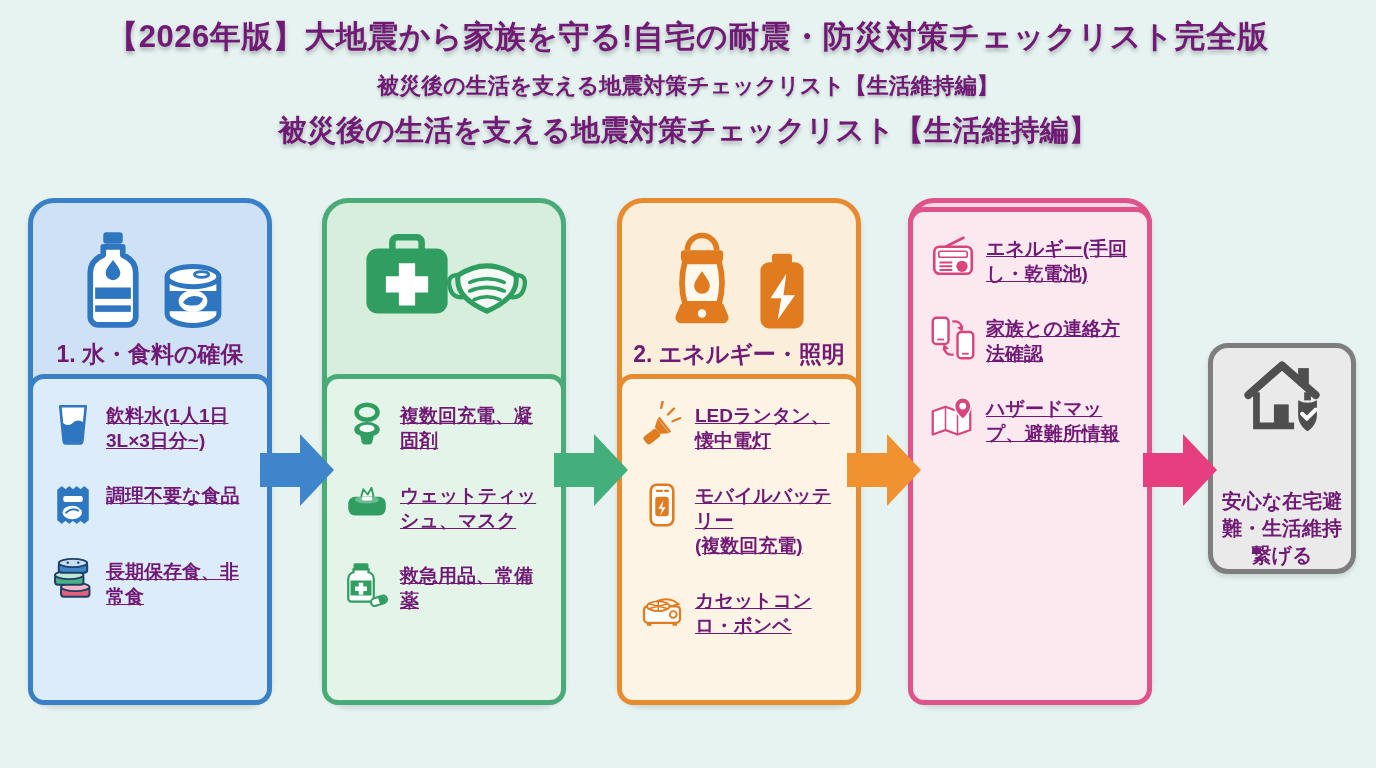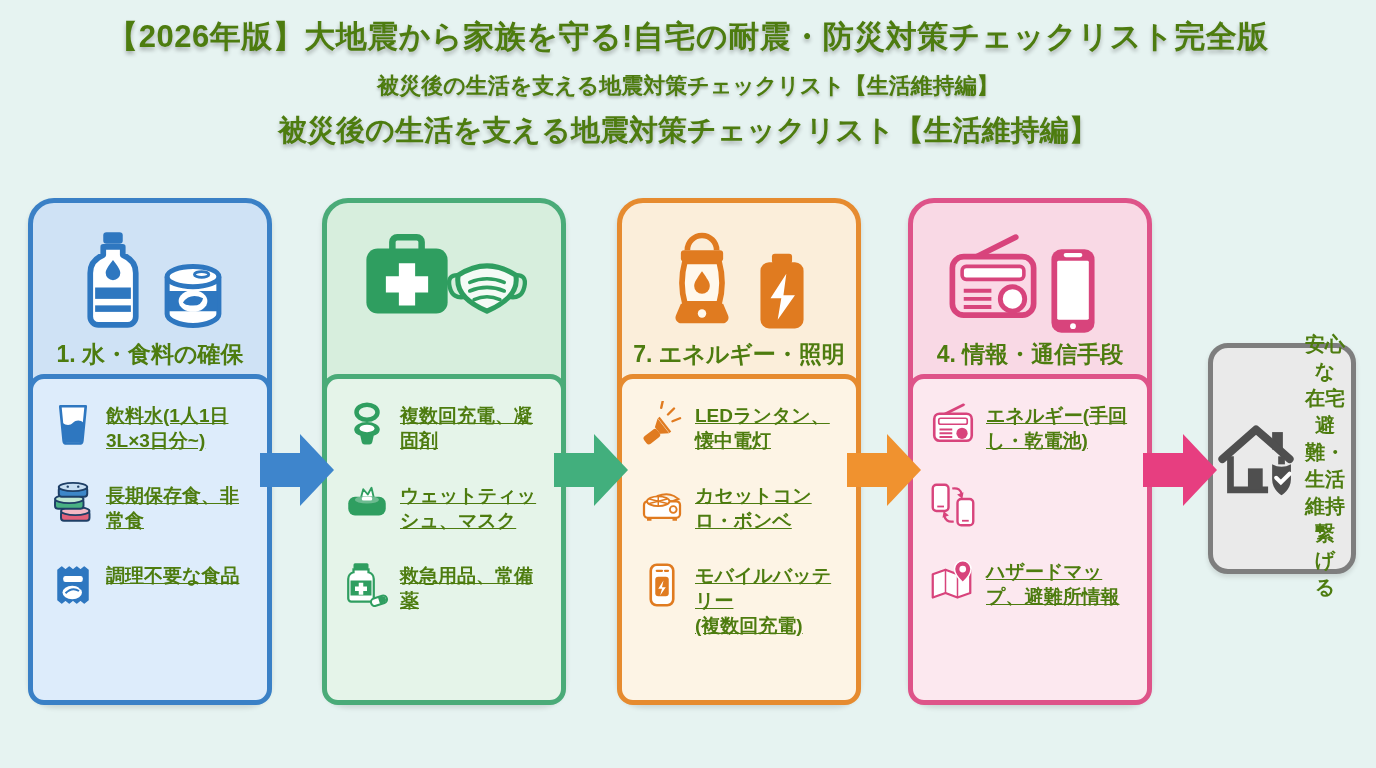--- a/index.html
+++ b/index.html
@@ -1,21 +1,21 @@
 <!DOCTYPE html>
 <html><head>
 <meta charset="utf-8">
 <style>
   html,body{margin:0;padding:0;}
   body{width:1376px;height:768px;overflow:hidden;}
   .stage{
     position:relative;width:1376px;height:768px;
     background:#e6f3f1;
     font-family:"Liberation Sans","DejaVu Sans",sans-serif;
-    color:#4d7c0f;
+    color:#701a75;
   }
   
   .titles{position:absolute;top:0;left:0;width:100%;text-align:center;}
   .title-main{
     margin:16px 0 0;font-size:31px;font-weight:bold;letter-spacing:.5px;
     text-shadow:0 3px 4px rgba(0,0,0,.28);
   }
   .title-sub-small{
     margin:13px 0 0;font-size:22px;font-weight:bold;
     text-shadow:0 2px 3px rgba(0,0,0,.25);
@@ -51,21 +51,21 @@
   .item-icon svg{width:48px;height:48px;display:block;}
   .item-text{font-size:19px;font-weight:bold;line-height:1.32;white-space:pre-line;padding-top:2px;}
   
   .arrow{position:absolute;top:434px;width:74px;height:72px;display:flex;align-items:center;z-index:5;}
   .arrow-tail{width:40px;height:34px;background:var(--ac);}
   .arrow-head{width:0;height:0;border-top:36px solid transparent;border-bottom:36px solid transparent;border-left:34px solid var(--ac);}
   
   .goal{
     position:absolute;left:1208px;top:343px;width:148px;height:231px;box-sizing:border-box;
     border:5px solid var(--bc);border-radius:20px;background:var(--gb);
-    display:flex;flex-direction:row;align-items:center;justify-content:space-between;
+    display:flex;flex-direction:column;align-items:center;justify-content:space-between;
     padding-top:8px;box-shadow:0 3px 5px rgba(0,0,0,.12);
   }
   .goal-icon{color:var(--ic);}
   .goal-icon svg{width:86px;height:86px;display:block;}
   .goal-text{font-size:20px;font-weight:bold;line-height:1.35;text-align:center;margin-top:6px;padding:0 6px;}
 </style>
 </head>
 <body>
 
 <div class="stage">
@@ -106,46 +106,46 @@
               <svg viewBox="0 0 64 64">
                 <path d="M15 7h34l-4.5 46a4 4 0 0 1-4 3.6H23.5a4 4 0 0 1-4-3.6z" fill="#fff" stroke="currentColor" stroke-width="3.5" stroke-linejoin="round"></path>
                 <path d="M18 29c5 4 10 4 14 0s10-4 14 0l-2.3 24a3 3 0 0 1-3 2.7H23.3a3 3 0 0 1-3-2.7z" fill="currentColor"></path>
               </svg>
             </span>
             <span class="item-text">飲料水(1人1日3L×3日分~)</span>
           </div>
           <div class="item">
             <span class="item-icon">
               <svg viewBox="0 0 64 64">
+                <path d="M12 12l5-4 5 4 5-4 5 4 5-4 5 4 5-4 5 4v40l-5 4-5-4-5 4-5-4-5 4-5-4-5 4-5-4z" fill="currentColor" stroke="currentColor" stroke-width="2" stroke-linejoin="round"></path>
+                <rect x="19" y="20" width="26" height="8" rx="3" fill="#fff"></rect>
+                <ellipse cx="31" cy="42" rx="13" ry="9" fill="#fff"></ellipse>
+                <path d="M22 43q9-9 18-3" fill="none" stroke="currentColor" stroke-width="2.5"></path>
+                <path d="M40 36l6-4m-5 5l6-2" stroke="currentColor" stroke-width="2"></path>
+              </svg>
+            </span>
+            <span class="item-text">調理不要な食品</span>
+          </div>
+          <div class="item">
+            <span class="item-icon">
+              <svg viewBox="0 0 64 64">
                 <g stroke="#1e3f66" stroke-width="2.6">
                   <rect x="16" y="40" width="38" height="13" rx="4" fill="#e2607a"></rect>
                   <ellipse cx="35" cy="40" rx="19" ry="5.5" fill="#f4b8c4"></ellipse>
                   <rect x="8" y="24" width="38" height="13" rx="4" fill="#49b183"></rect>
                   <ellipse cx="27" cy="24" rx="19" ry="5.5" fill="#bfe8d2"></ellipse>
                   <rect x="13" y="8" width="38" height="13" rx="4" fill="#3d87c8"></rect>
                   <ellipse cx="32" cy="8" rx="19" ry="5.5" fill="#c6def2"></ellipse>
                 </g>
                 <circle cx="25" cy="7.5" r="1.6" fill="#1e3f66"></circle>
                 <circle cx="39" cy="7.5" r="1.6" fill="#1e3f66"></circle>
               </svg>
             </span>
             <span class="item-text">長期保存食、非常食</span>
           </div>
-          <div class="item">
-            <span class="item-icon">
-              <svg viewBox="0 0 64 64">
-                <path d="M12 12l5-4 5 4 5-4 5 4 5-4 5 4 5-4 5 4v40l-5 4-5-4-5 4-5-4-5 4-5-4-5 4-5-4z" fill="currentColor" stroke="currentColor" stroke-width="2" stroke-linejoin="round"></path>
-                <rect x="19" y="20" width="26" height="8" rx="3" fill="#fff"></rect>
-                <ellipse cx="31" cy="42" rx="13" ry="9" fill="#fff"></ellipse>
-                <path d="M22 43q9-9 18-3" fill="none" stroke="currentColor" stroke-width="2.5"></path>
-                <path d="M40 36l6-4m-5 5l6-2" stroke="currentColor" stroke-width="2"></path>
-              </svg>
-            </span>
-            <span class="item-text">調理不要な食品</span>
-          </div>
         </div>
       </div>
       <div class="arrow" style="left: 260px; --ac: #3e85cc;">
         <div class="arrow-tail"></div>
         <div class="arrow-head"></div>
       </div>
       <div class="card" style="left: 322px; --bc: #4aab78; --hb: #d7eedd; --bb: #e5f4e9; --ic: #2f9e60;">
         <div class="card-header">
           <div class="card-icons">
             <span class="hicon" style="color: rgb(47, 158, 96);">
@@ -223,90 +223,68 @@
               </svg>
             </span>
             <span class="hicon second" style="color: rgb(224, 123, 32);">
               <svg viewBox="0 0 64 64">
                 <rect x="25" y="6" width="14" height="7" rx="2" fill="currentColor"></rect>
                 <rect x="17" y="12" width="30" height="46" rx="6" fill="currentColor"></rect>
                 <path d="M35 20l-11 17h7.5L29 52l12-17h-8z" fill="#fff"></path>
               </svg>
             </span>
           </div>
-          <div class="card-title">7. エネルギー・照明</div>
+          <div class="card-title">2. エネルギー・照明</div>
         </div>
         <div class="card-body">
           <div class="item">
             <span class="item-icon">
               <svg viewBox="0 0 64 64">
                 <g transform="rotate(-38 30 38)">
                   <rect x="4" y="32" width="22" height="13" rx="4" fill="currentColor"></rect>
                   <path d="M26 31l10-7v25l-10-7z" fill="currentColor"></path>
                   <path d="M38 24v25" stroke="currentColor" stroke-width="3"></path>
                 </g>
                 <path d="M40 18l8-8M46 27l10-4M31 9l2-9" fill="none" stroke="currentColor" stroke-width="3.2" stroke-linecap="round"></path>
               </svg>
             </span>
             <span class="item-text">LEDランタン、懐中電灯</span>
           </div>
           <div class="item">
             <span class="item-icon">
               <svg viewBox="0 0 64 64">
+                <rect x="17" y="5" width="30" height="54" rx="8" fill="#fff" stroke="currentColor" stroke-width="3.5"></rect>
+                <path d="M25 13h7m4 0h4" stroke="currentColor" stroke-width="3" stroke-linecap="round"></path>
+                <rect x="23" y="21" width="18" height="26" rx="4" fill="currentColor"></rect>
+                <path d="M34 26l-7 11h5l-2.5 9 7.5-11h-5z" fill="#fff"></path>
+              </svg>
+            </span>
+            <span class="item-text">モバイルバッテリー
+(複数回充電)</span>
+          </div>
+          <div class="item">
+            <span class="item-icon">
+              <svg viewBox="0 0 64 64">
                 <path d="M26 20c8-3 16-3 22 0l6 4-8 3H18z" fill="none" stroke="currentColor" stroke-width="2.5"></path>
                 <rect x="8" y="27" width="48" height="22" rx="5" fill="#fff" stroke="currentColor" stroke-width="3"></rect>
                 <ellipse cx="27" cy="27" rx="15" ry="6.5" fill="#fff" stroke="currentColor" stroke-width="2.5"></ellipse>
                 <path d="M15 24l24 6M39 24l-24 6M27 20.5v13" stroke="currentColor" stroke-width="2"></path>
                 <circle cx="47" cy="38" r="4.5" fill="none" stroke="currentColor" stroke-width="2.5"></circle>
                 <path d="M12 49v4h6v-4M46 49v4h6v-4" fill="currentColor"></path>
               </svg>
             </span>
             <span class="item-text">カセットコンロ・ボンベ</span>
           </div>
-          <div class="item">
-            <span class="item-icon">
-              <svg viewBox="0 0 64 64">
-                <rect x="17" y="5" width="30" height="54" rx="8" fill="#fff" stroke="currentColor" stroke-width="3.5"></rect>
-                <path d="M25 13h7m4 0h4" stroke="currentColor" stroke-width="3" stroke-linecap="round"></path>
-                <rect x="23" y="21" width="18" height="26" rx="4" fill="currentColor"></rect>
-                <path d="M34 26l-7 11h5l-2.5 9 7.5-11h-5z" fill="#fff"></path>
-              </svg>
-            </span>
-            <span class="item-text">モバイルバッテリー
-(複数回充電)</span>
-          </div>
         </div>
       </div>
       <div class="arrow" style="left: 847px; --ac: #f0922f;">
         <div class="arrow-tail"></div>
         <div class="arrow-head"></div>
       </div>
       <div class="card" style="left: 908px; --bc: #de5389; --hb: #f9d9e5; --bb: #fce8ef; --ic: #d8447c;">
-        <div class="card-header">
-          <div class="card-icons">
-            <span class="hicon" style="color: rgb(216, 68, 124);">
-              <svg viewBox="0 0 64 64">
-                <path d="M20 18L46 5" stroke="currentColor" stroke-width="3.5" stroke-linecap="round"></path>
-                <rect x="7" y="17" width="50" height="36" rx="7" fill="#fbd9e6" stroke="currentColor" stroke-width="3.5"></rect>
-                <rect x="13" y="23" width="38" height="8" rx="2.5" fill="#fff" stroke="currentColor" stroke-width="2.2"></rect>
-                <path d="M14 38h17M14 43h17M14 48h17" stroke="currentColor" stroke-width="2.4"></path>
-                <circle cx="44" cy="43" r="7.5" fill="#fff" stroke="currentColor" stroke-width="3"></circle>
-              </svg>
-            </span>
-            <span class="hicon second" style="color: rgb(216, 68, 124);">
-              <svg viewBox="0 0 64 64">
-                <rect x="17" y="3" width="30" height="58" rx="7" fill="currentColor"></rect>
-                <rect x="21" y="11" width="22" height="41" rx="1" fill="#fff"></rect>
-                <path d="M27 7h10" stroke="#fff" stroke-width="3" stroke-linecap="round"></path>
-                <circle cx="32" cy="56.5" r="2" fill="#fff"></circle>
-              </svg>
-            </span>
-          </div>
-          <div class="card-title">4. 情報・通信手段</div>
-        </div>
         <div class="card-body">
           <div class="item">
             <span class="item-icon">
               <svg viewBox="0 0 64 64">
                 <path d="M20 18L46 5" stroke="currentColor" stroke-width="3.5" stroke-linecap="round"></path>
                 <rect x="7" y="17" width="50" height="36" rx="7" fill="#fff" stroke="currentColor" stroke-width="3.5"></rect>
                 <rect x="13" y="23" width="38" height="8" rx="2.5" fill="#fff" stroke="currentColor" stroke-width="2.2"></rect>
                 <path d="M14 38h17M14 43h17M14 48h17" stroke="currentColor" stroke-width="2.4"></path>
                 <circle cx="44" cy="43" r="7.5" fill="currentColor"></circle>
               </svg>
@@ -319,20 +297,21 @@
                 <rect x="5" y="5" width="21" height="35" rx="5" fill="#fff" stroke="currentColor" stroke-width="3.2"></rect>
                 <path d="M11 34h9" stroke="currentColor" stroke-width="2.4"></path>
                 <rect x="38" y="24" width="21" height="35" rx="5" fill="#fff" stroke="currentColor" stroke-width="3.2"></rect>
                 <path d="M44 53h9" stroke="currentColor" stroke-width="2.4"></path>
                 <path d="M31 10q11-2 13 9" fill="none" stroke="currentColor" stroke-width="3"></path>
                 <path d="M46 15l-1.5 9-7-6z" fill="currentColor"></path>
                 <path d="M33 54q-11 2-13-9" fill="none" stroke="currentColor" stroke-width="3"></path>
                 <path d="M18 49l1.5-9 7 6z" fill="currentColor"></path>
               </svg>
             </span>
+            <span class="item-text">家族との連絡方法確認</span>
           </div>
           <div class="item">
             <span class="item-icon">
               <svg viewBox="0 0 64 64">
                 <path d="M5 23l17-6 16 6 17-6v31l-17 6-16-6-17 6z" fill="#fff" stroke="currentColor" stroke-width="3" stroke-linejoin="round"></path>
                 <path d="M22 17v31M38 23v31" stroke="currentColor" stroke-width="2"></path>
                 <path d="M45 5a11 11 0 0 1 11 11c0 8-11 18-11 18S34 24 34 16A11 11 0 0 1 45 5z" fill="currentColor" stroke="#fff" stroke-width="2"></path>
                 <circle cx="45" cy="16" r="4.5" fill="#fff"></circle>
               </svg>
             </span>

